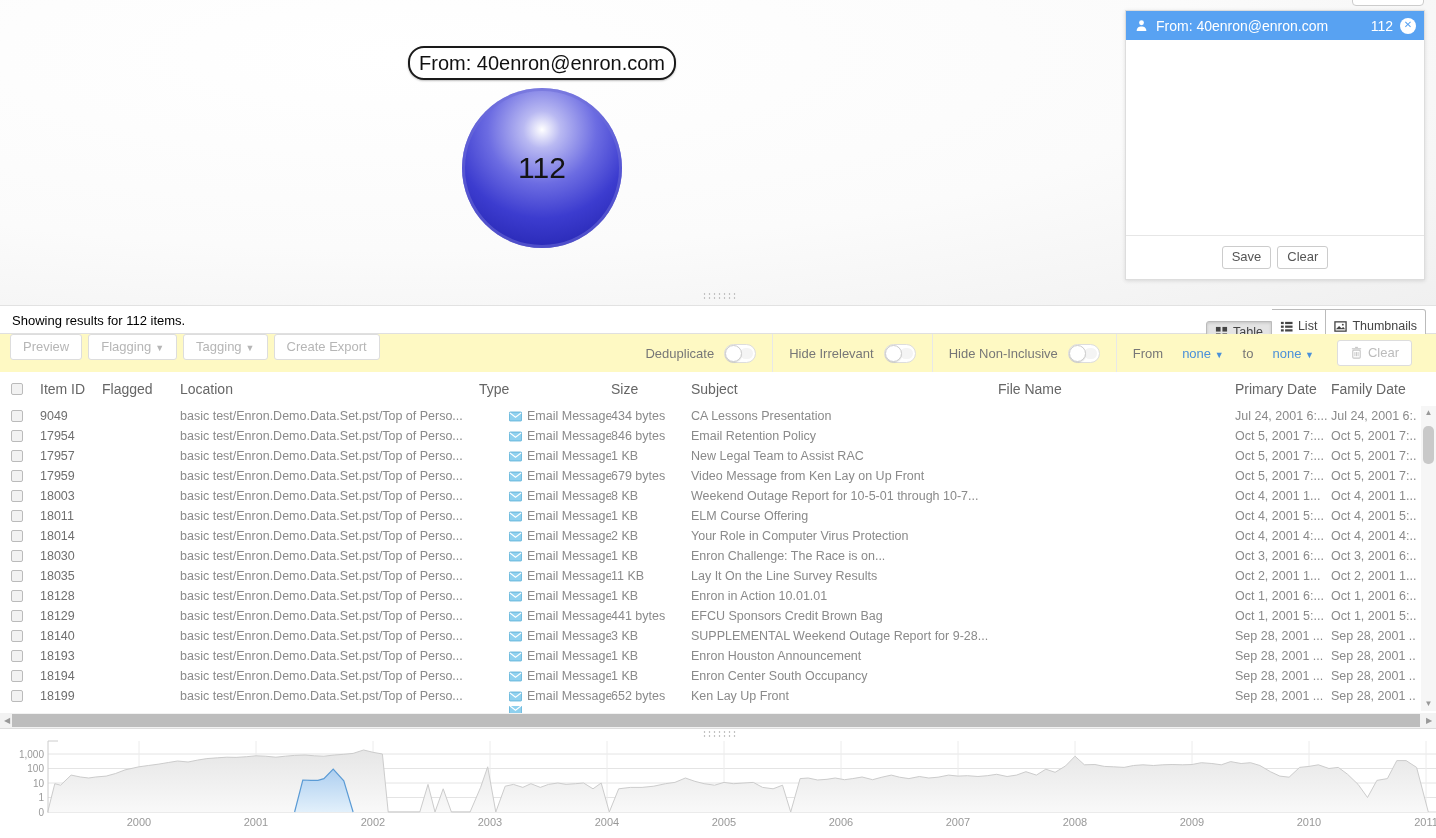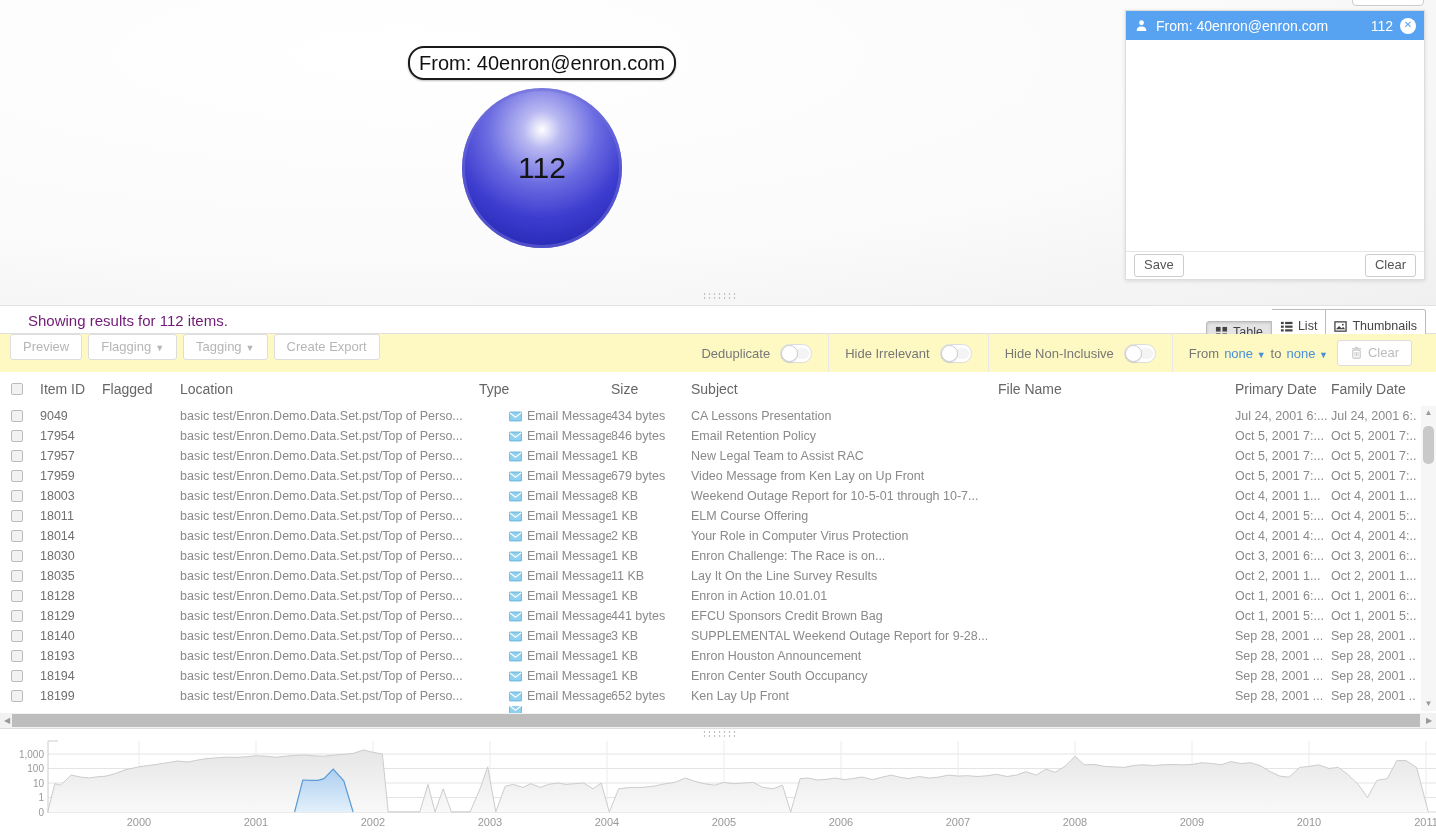--- a/index.html
+++ b/index.html
@@ -21,38 +21,38 @@
   #bubble .num { font-size:30px; color:#141414; }
 
   
   #searches { position:absolute; left:1125px; top:10px; width:300px; height:270px;
     background:#fff; border:1px solid #ddd; box-shadow:0 1px 4px rgba(0,0,0,.12); }
   #searches .title { padding:8px 11px 6px; font-size:17px; color:#8a8a8a; }
   #searches .item { height:29px; background:#58a2f2; color:#fff; display:flex; align-items:center;
     padding:0 8px 0 9px; font-size:14px; cursor:default; }
   #searches .item .label { margin-left:8px; flex:1 1 auto; white-space:nowrap; overflow:hidden; }
   #searches .item .count { margin-right:7px; }
-  #searches .footer { position:absolute; left:0; right:0; bottom:0; height:28px;
-    border-top:1px solid #e6e6e6; display:flex; justify-content:space-between; align-items:center; gap:6px; padding:0 8px; }
+  #searches .footer { position:absolute; left:0; right:0; bottom:0; height:44px;
+    border-top:1px solid #e6e6e6; display:flex; justify-content:center; align-items:center; gap:6px; padding:0 8px; }
   .btn-sm { background:#fff; border:1px solid #ccc; border-radius:3px; font-size:13px; color:#555;
     padding:2px 9px 3px; line-height:16px; cursor:pointer; }
   .close-circle { width:16px; height:16px; border-radius:50%; background:#fff; position:relative; flex:0 0 auto; }
   .close-circle:before { content:"✕"; position:absolute; left:0; top:1px; width:16px; text-align:center;
     font-size:10px; color:#58a2f2; font-weight:bold; }
   #top-right-partial { position:absolute; left:1352px; top:-8px; width:72px; height:14px;
     background:#fff; border:1px solid #ccc; border-radius:4px; }
   .grip { width:36px; height:8px;
     background-image:radial-gradient(#c2c2c2 1px, transparent 1.2px);
     background-size:5px 4px; }
   #grip-top { position:absolute; left:702px; top:292px; }
 
   
   #results-header { position:absolute; left:0; top:307px; width:1436px; height:27px;
     background:#fff; border-bottom:1px solid #e0e0e0; display:flex; align-items:center; }
-  #results-header .status { margin-left:28px; font-size:15px; color:#701a75; }
+  #results-header .status { margin-left:12px; font-size:13px; color:#000000; }
   #view-group { position:absolute; right:10px; top:2px; display:flex; }
   .view-btn { display:flex; align-items:center; gap:5px; border:1px solid #bbb; background:#fff;
     color:#444; font-size:12.5px; padding:3px 8px 4px; cursor:pointer; }
   .view-btn.active { background:#e4e4e4; box-shadow:inset 0 1px 3px rgba(0,0,0,.15); }
   .view-btn:first-child { border-radius:3px 0 0 3px;margin-top:12px; }
   .view-btn:last-child { border-radius:0 3px 3px 0; }
   .view-btn + .view-btn { border-left:none; }
   .gicon { width:13px; height:13px; display:inline-block; }
 
   
@@ -65,21 +65,21 @@
   #toolbar .right { position:absolute; right:8px; top:0; height:38px; display:flex; align-items:center; }
   .tgroup { display:flex; align-items:center; gap:10px; padding:0 16px; height:38px;
     border-left:1px solid #e8e8e8; font-size:13px; color:#777; white-space:nowrap; }
   .tgroup:first-child { border-left:none; }
   .toggle { width:32px; height:19px; border:1px solid #ddd; border-radius:10px; background:#fff; position:relative; cursor:pointer; }
   .toggle .knob { position:absolute; left:0px; top:0px; width:17px; height:17px; border-radius:50%;
     background:#fff; border:1px solid #ccc; box-shadow:0 1px 1px rgba(0,0,0,.1); }
   .toggle .track { position:absolute; right:2px; top:3px; width:13px; height:11px; border-radius:6px; background:#f4f4f4; }
   .link { color:#4a90d9; cursor:pointer; }
   .link .caret { font-size:9px; }
-  .range { display:flex; gap:5px; align-items:center; }
+  .range { display:flex; gap:19px; align-items:center; }
   .clear-btn { display:flex; align-items:center; gap:5px; color:#bcbcbc; }
 
   
   #table { position:absolute; left:0; top:372px; width:1436px; height:340px; background:#fff; }
   .trow { display:grid; grid-template-columns:40px 62px 78px 299px 132px 80px 307px 237px 96px 85px;
     align-items:center; }
   .thead { height:34px; font-size:14px; color:#666; }
   .tbody-row { height:20px; font-size:12.5px; color:#8a8a8a; }
   .cell { overflow:hidden; white-space:nowrap; text-overflow:clip; padding-right:6px; }
   .cell.cb { display:flex; justify-content:center; }

